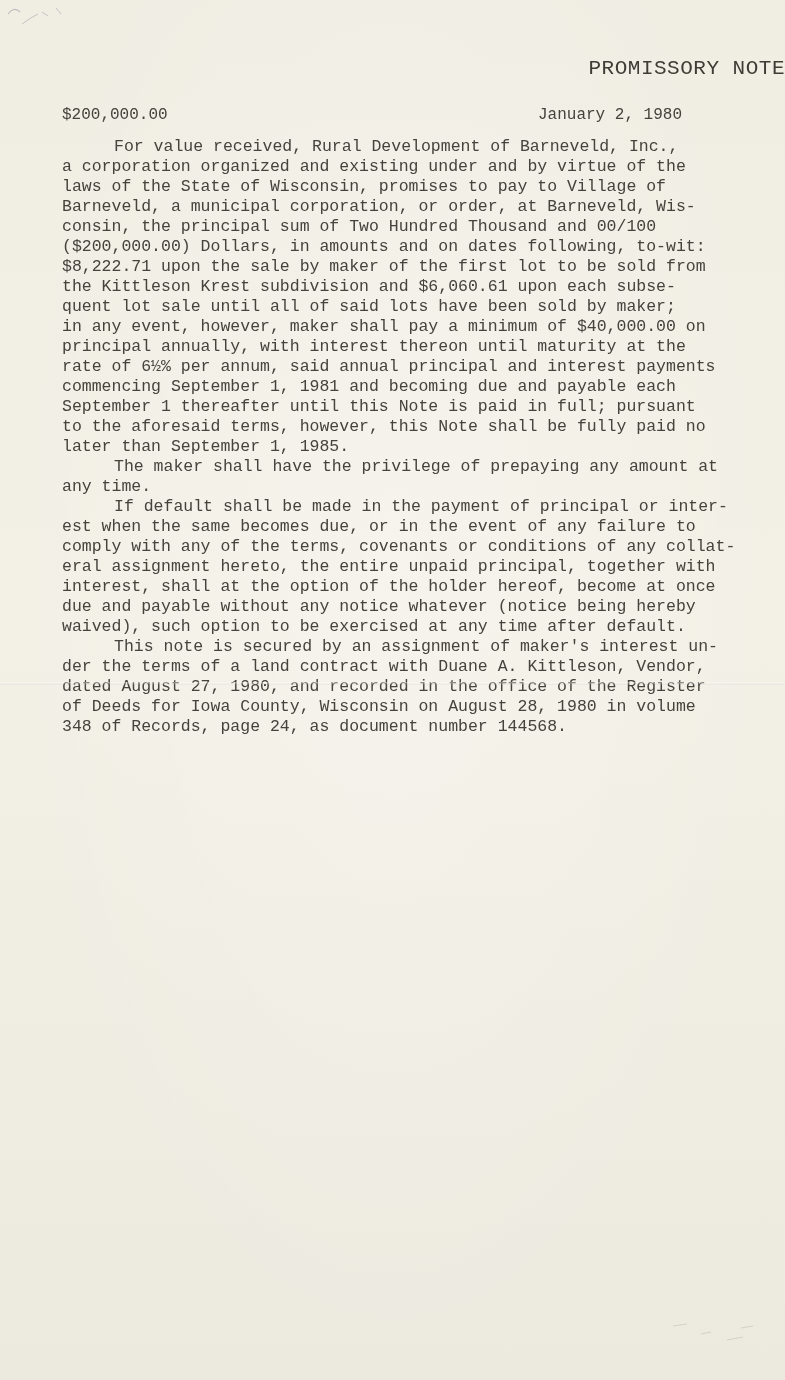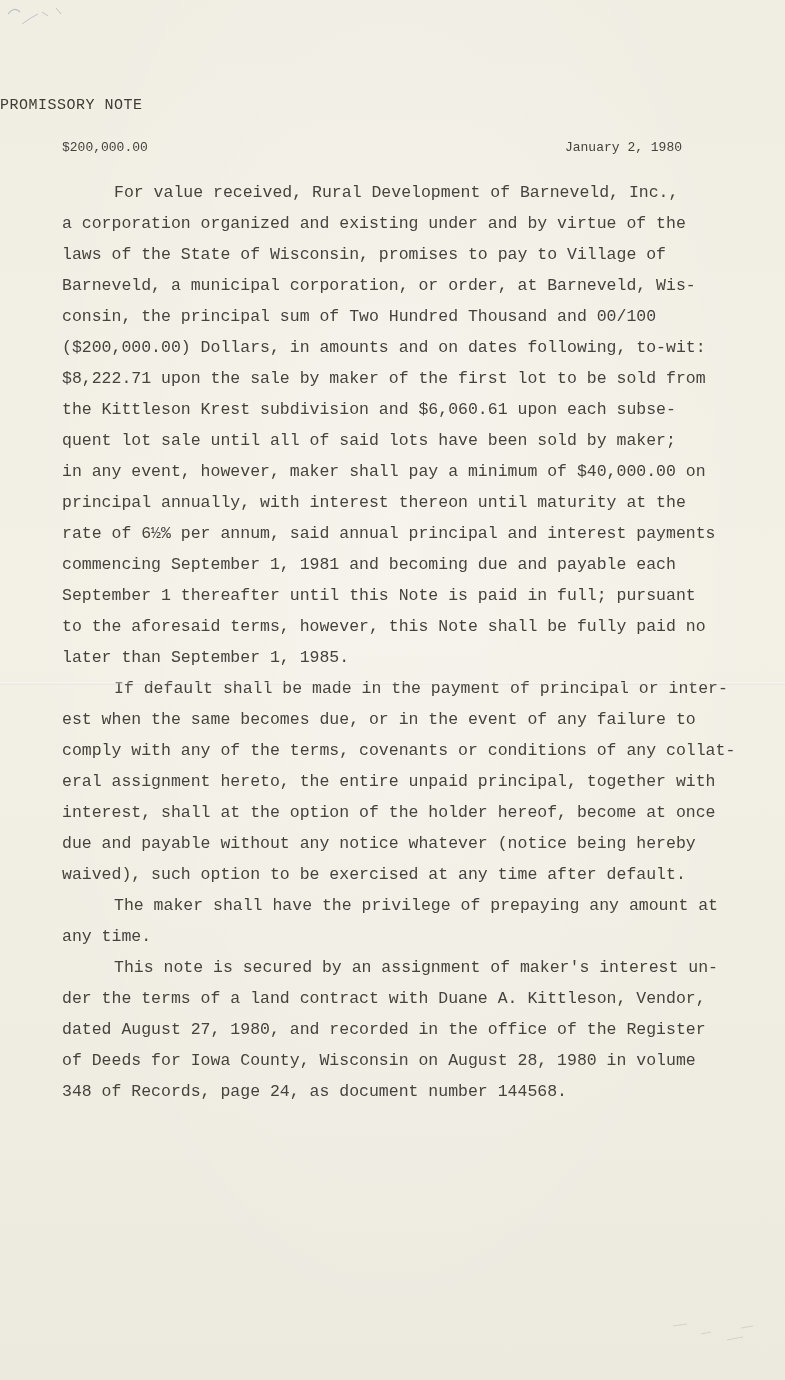--- a/index.html
+++ b/index.html
@@ -20,39 +20,39 @@
   }
   .crease {
     position: absolute; left: 0; top: 682px;
     width: 785px; height: 3px;
     background: linear-gradient(180deg, rgba(255,255,255,0.45), rgba(120,115,100,0.08));
     pointer-events: none;
   }
   .pencil-marks { position: absolute; left: 4px; top: 4px; opacity: 0.55; }
   .smudge-br { position: absolute; right: 24px; bottom: 36px; opacity: 0.35; }
   .title {
-    padding-top: 97px;
-    text-align: left;
-    font-size: 15px;
+    padding-top: 57px;
+    text-align: right;
+    font-size: 21px;
     letter-spacing: 0.5px;
     color: #3e3c35;
   }
   .headrow {
     display: flex;
     justify-content: space-between;
     padding: 0 103px 0 62px;
     margin-top: 26px;
-    font-size: 13px;
+    font-size: 16px;
   }
   .docbody {
-    margin-top: 22px;
+    margin-top: 13px;
     padding-left: 62px;
     width: 710px;
     font-size: 16.5px;
-    line-height: 31px;
+    line-height: 20px;
   }
   .para {
     white-space: pre;
     text-indent: 52px;
     margin: 0;
   }
 </style>
 </head>
 <body>
 
@@ -85,29 +85,29 @@
 $8,222.71 upon the sale by maker of the first lot to be sold from
 the Kittleson Krest subdivision and $6,060.61 upon each subse-
 quent lot sale until all of said lots have been sold by maker;
 in any event, however, maker shall pay a minimum of $40,000.00 on
 principal annually, with interest thereon until maturity at the
 rate of 6½% per annum, said annual principal and interest payments
 commencing September 1, 1981 and becoming due and payable each
 September 1 thereafter until this Note is paid in full; pursuant
 to the aforesaid terms, however, this Note shall be fully paid no
 later than September 1, 1985.</p>
+    <p class="para">The maker shall have the privilege of prepaying any amount at
+any time.</p>
     <p class="para">If default shall be made in the payment of principal or inter-
 est when the same becomes due, or in the event of any failure to
 comply with any of the terms, covenants or conditions of any collat-
 eral assignment hereto, the entire unpaid principal, together with
 interest, shall at the option of the holder hereof, become at once
 due and payable without any notice whatever (notice being hereby
 waived), such option to be exercised at any time after default.</p>
-    <p class="para">The maker shall have the privilege of prepaying any amount at
-any time.</p>
     <p class="para">This note is secured by an assignment of maker's interest un-
 der the terms of a land contract with Duane A. Kittleson, Vendor,
 dated August 27, 1980, and recorded in the office of the Register
 of Deeds for Iowa County, Wisconsin on August 28, 1980 in volume
 348 of Records, page 24, as document number 144568.</p>
   </div>
 
   <div class="crease"></div>
 </div>
 

